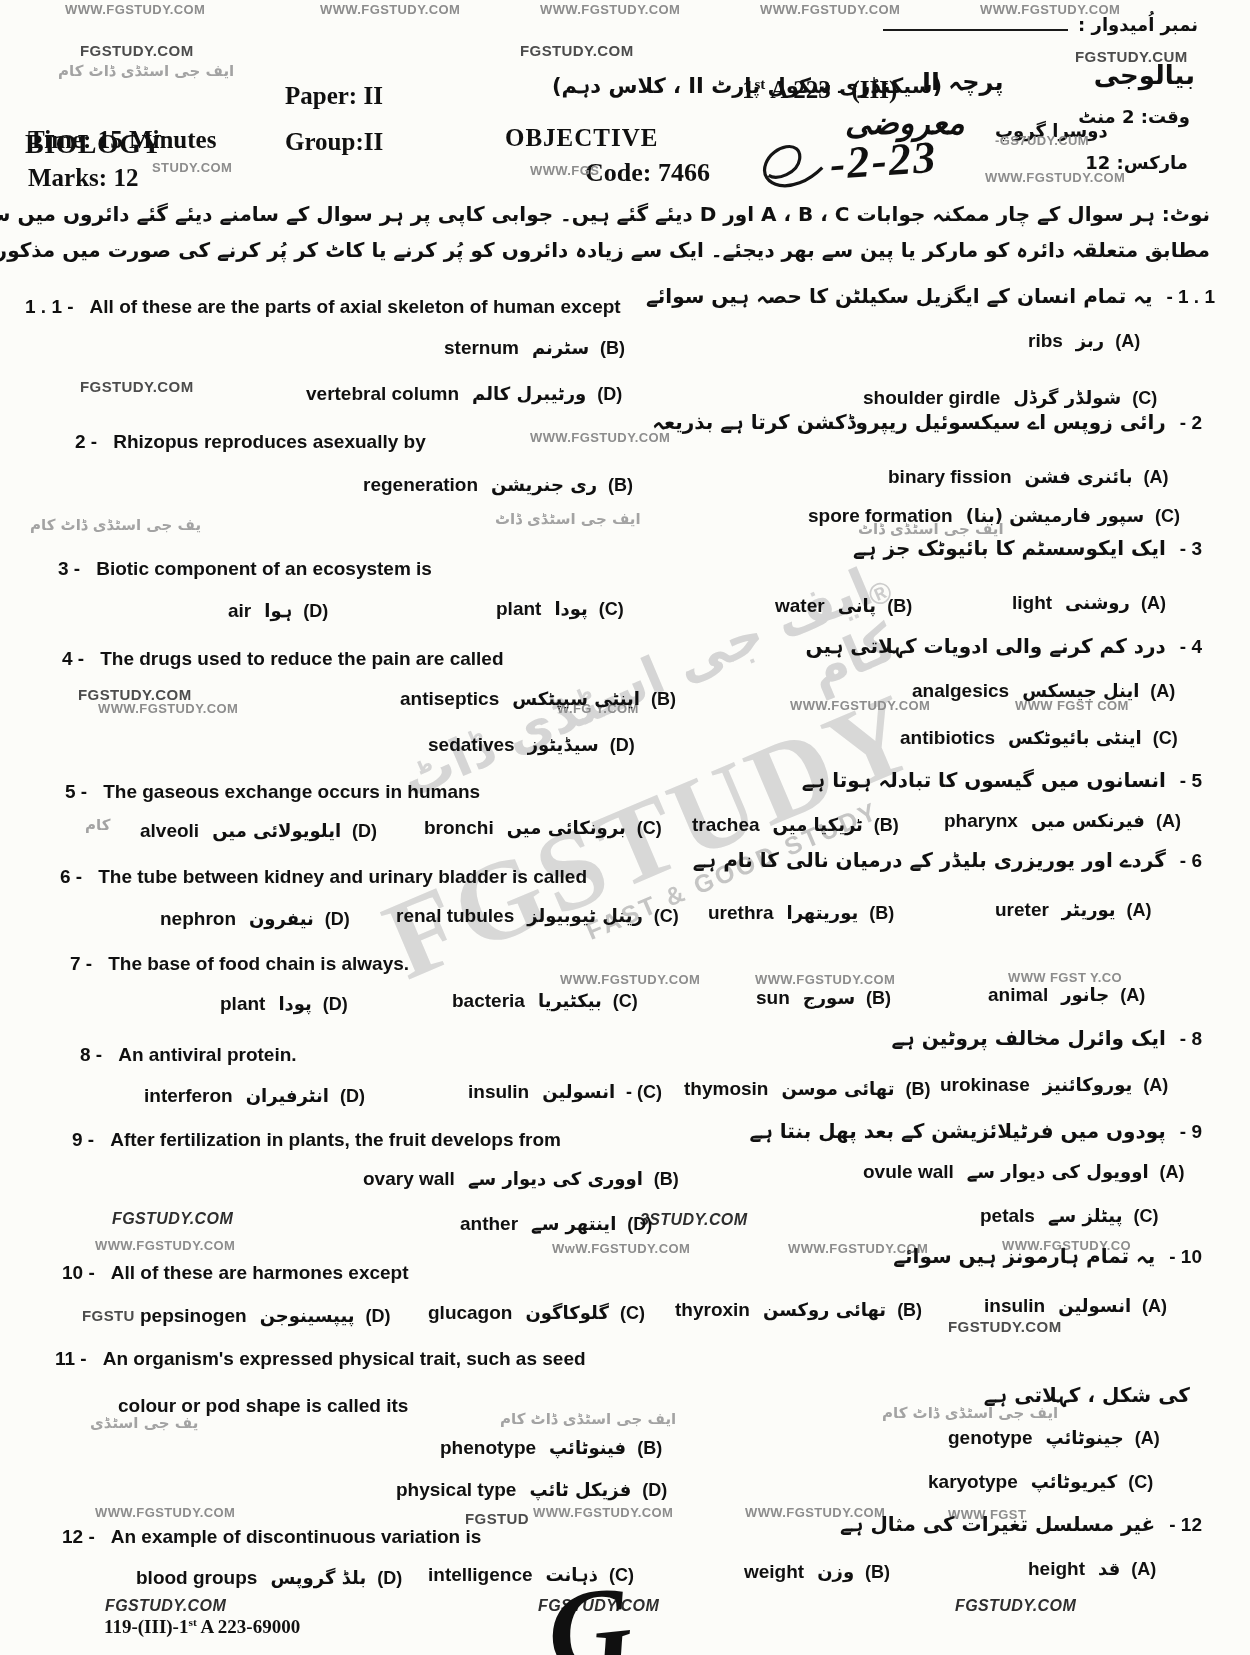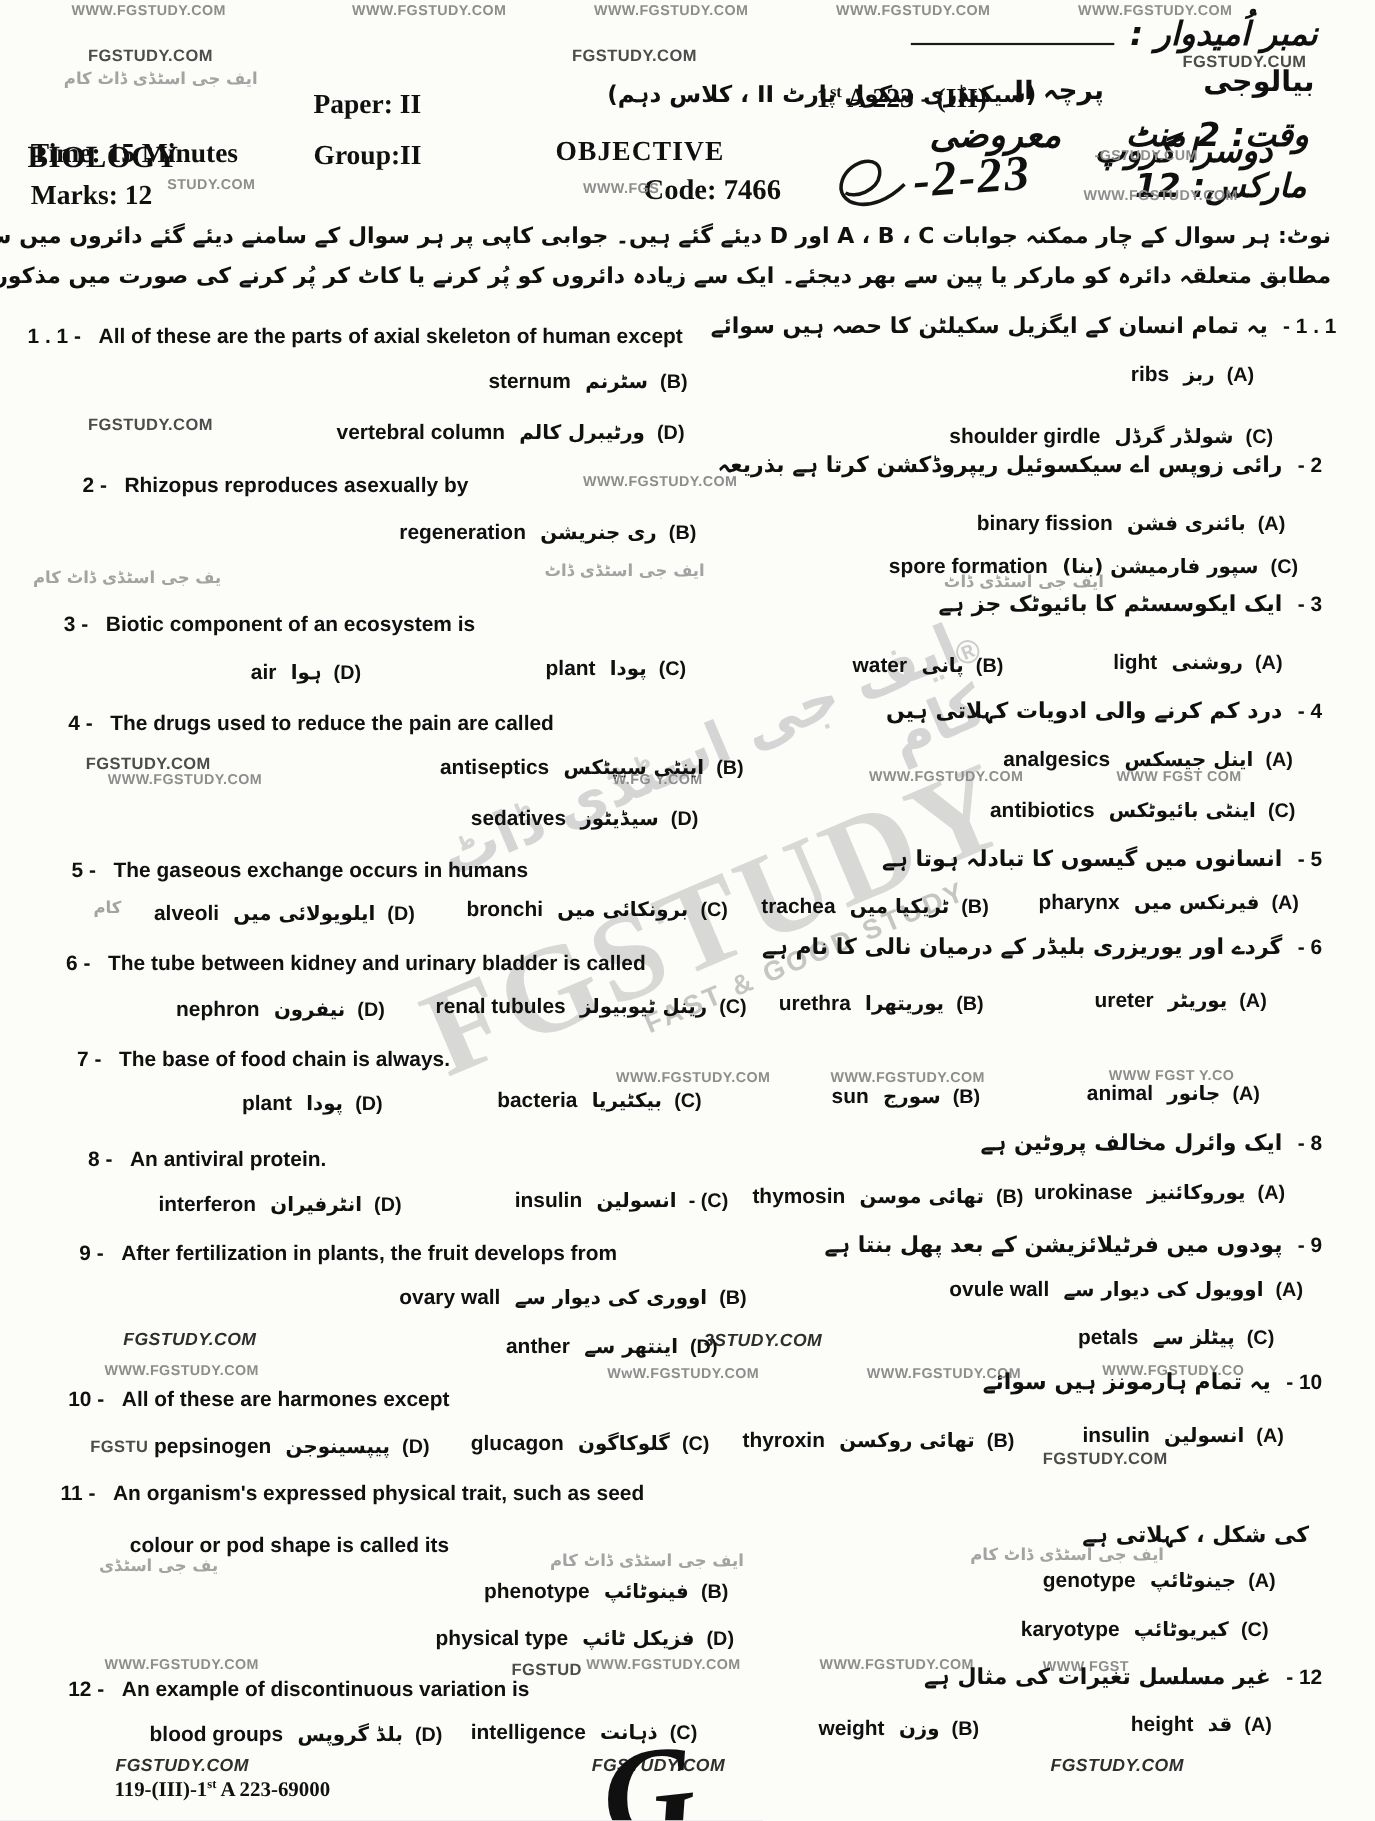--- a/index.html
+++ b/index.html
@@ -9,21 +9,21 @@
   
   .wm{position:absolute;white-space:nowrap;font-size:13px;font-weight:700;color:#8d8d8d;letter-spacing:.4px;z-index:3;}
   .wm.dark{color:#4c4c4c;font-size:15px;}
   .wm.italic{font-style:italic;color:#2e2e2e;font-size:16px;}
   .wm.urdu{color:#a3a3a3;font-size:15px;direction:rtl;font-family:"DejaVu Sans",sans-serif;}
   
   .serif{font-family:"Liberation Serif",serif;font-weight:700;}
   .h-big{font-size:28px;letter-spacing:.5px;}
   .h-med{font-size:25px;}
   .urdu{direction:rtl;unicode-bidi:isolate;font-family:"DejaVu Sans",sans-serif;font-weight:700;}
-  .hu{font-size:30px;font-style:italic;}
+  .hu{font-size:18px;}
   .cand-line{display:inline-block;width:185px;border-bottom:2.5px solid #1a1a1a;height:14px;margin-right:4px;}
   sup{font-size:60%;}
   
   .note{font-size:20px;text-align:right;}
   
   .q-en{position:absolute;white-space:nowrap;font-size:19px;font-weight:700;z-index:4;}
   .q-en .q-no{margin-right:16px;}
   .q-ur{position:absolute;white-space:nowrap;display:flex;gap:14px;align-items:baseline;z-index:4;}
   .q-ur .ur{direction:rtl;unicode-bidi:isolate;font-family:"DejaVu Sans",sans-serif;font-weight:700;font-size:20px;}
   .q-ur .urno{font-weight:700;font-size:19px;}

